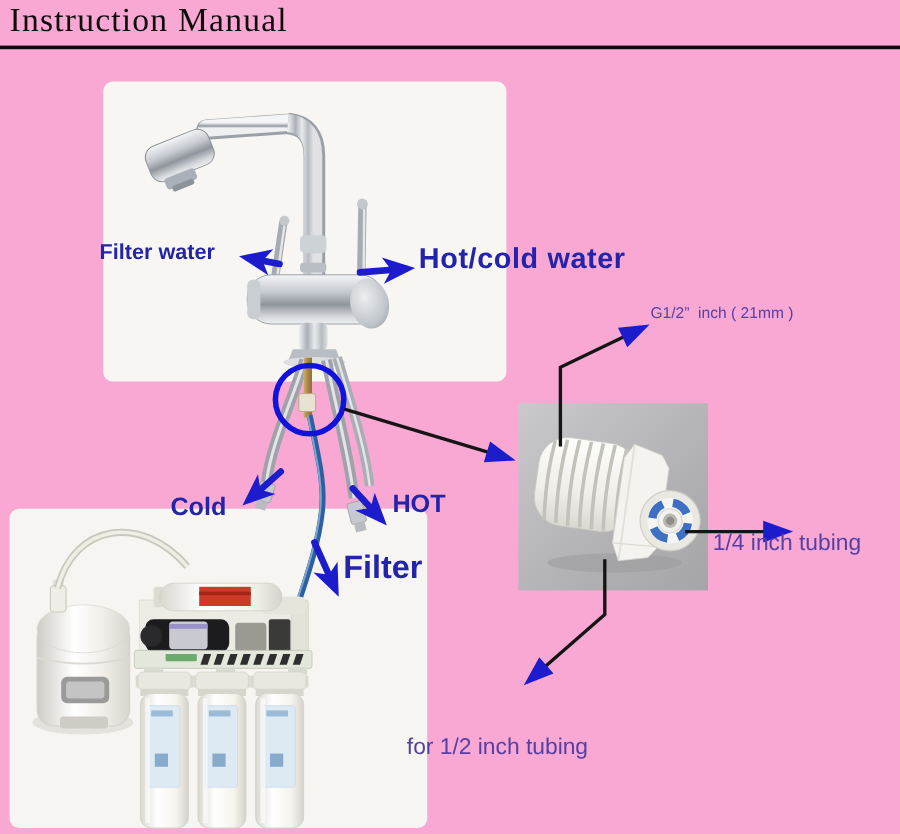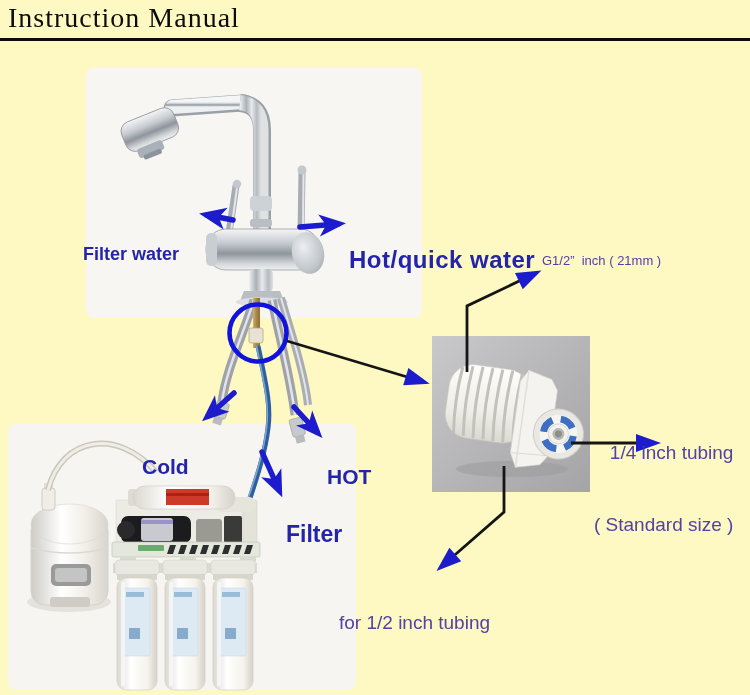--- a/index.html
+++ b/index.html
@@ -1,21 +1,21 @@
 <!DOCTYPE html>
 <html style="--label-blue: #2424aa; --annotation-purple: #5540a5; --arrow-blue: #1c1ccd; --highlight-circle-blue: #1212dd; --annotation-line-black: #151515; --connector-photo-bg: #b9b9bb; --filter-tube-blue: #2e5f9e;"><head>
 <meta charset="utf-8">
 <style>
   html,body{margin:0;padding:0;background:#fff;}
-  .page{position:relative;width:750px;height:695px;background:#fef9c3;overflow:hidden;
+  .page{position:relative;width:750px;height:695px;background:#f9a8d4;overflow:hidden;
         font-family:"Liberation Sans",sans-serif;}
   .title{position:absolute;left:8px;top:2px;font-family:"Liberation Serif",serif;
          font-size:28px;color:#0c0c0c;letter-spacing:1px;white-space:pre;}
   .rule{position:absolute;left:0;top:38px;width:750px;height:3px;background:#0c0c0c;}
-  .lbl{position:absolute;font-weight:bold;color:var(--label-blue,#2424aa);white-space:pre;margin-top:44px;}
+  .lbl{position:absolute;font-weight:bold;color:var(--label-blue,#2424aa);white-space:pre;}
   .ann{position:absolute;font-weight:normal;color:var(--annotation-purple,#5540a5);white-space:pre;}
   .ann span{display:block;text-align:right;}
   svg{position:absolute;left:0;top:0;}
   .lnB{stroke:var(--annotation-line-black,#151515);stroke-width:2.8;fill:none;}
   .arB{stroke:var(--arrow-blue,#1c1ccd);stroke-width:5.5;fill:none;stroke-linecap:round;}
   .dartF{fill:var(--arrow-blue,#1c1ccd);}
   .hlC{stroke:var(--highlight-circle-blue,#1212dd);stroke-width:4.6;fill:none;}
   .tubeB{stroke:var(--filter-tube-blue,#2e5f9e);stroke-width:5;fill:none;}
   .tubeBH{stroke:#7fa6d0;stroke-width:1.6;fill:none;}
 </style>
@@ -245,27 +245,26 @@
     <path class="arB" d="M 300,227 L 338,224" marker-end="url(#mDart)"></path>
     <path class="arB" d="M 234,393 L 208,416" marker-end="url(#mDart)"></path>
     <path class="arB" d="M 294,407 L 317,432" marker-end="url(#mDart)"></path>
     <path class="arB" d="M 262,452 L 279,490" marker-end="url(#mDart)"></path>
   </svg>
 
   <div class="title">Instruction Manual</div>
   <div class="rule"></div>
 
   <div class="lbl" style="left:83px;top:200px;font-size:18px;">Filter water</div>
-  <div class="lbl" style="left:349px;top:202px;font-size:24px;letter-spacing:.5px;">Hot/quick water</div>
+  <div class="lbl" style="left:349px;top:202px;font-size:24px;letter-spacing:.5px;">Hot/cold water</div>
   <div class="lbl" style="left:142px;top:411px;font-size:21px;text-align:right;">Cold</div>
-  <div class="lbl" style="left:327px;top:421px;font-size:21px;">HOT</div>
-  <div class="lbl" style="left:286px;top:477px;font-size:23px;">Filter</div>
+  <div class="lbl" style="left:327px;top:409px;font-size:21px;">HOT</div>
+  <div class="lbl" style="left:286px;top:458px;font-size:27px;">Filter</div>
 
   <div class="ann" style="left:542px;top:253px;font-size:13px;">G1/2”  inch ( 21mm )</div>
   <div class="ann" style="left:594px;top:393px;font-size:19px;line-height:24px;">
     <span>1/4 inch tubing</span>
-    <span>( Standard size )</span>
   </div>
   <div class="ann" style="left:339px;top:570px;font-size:19px;line-height:21px;">
     <span>for 1/2 inch tubing</span>
   </div>
 
 </div>
 
 </body></html>

